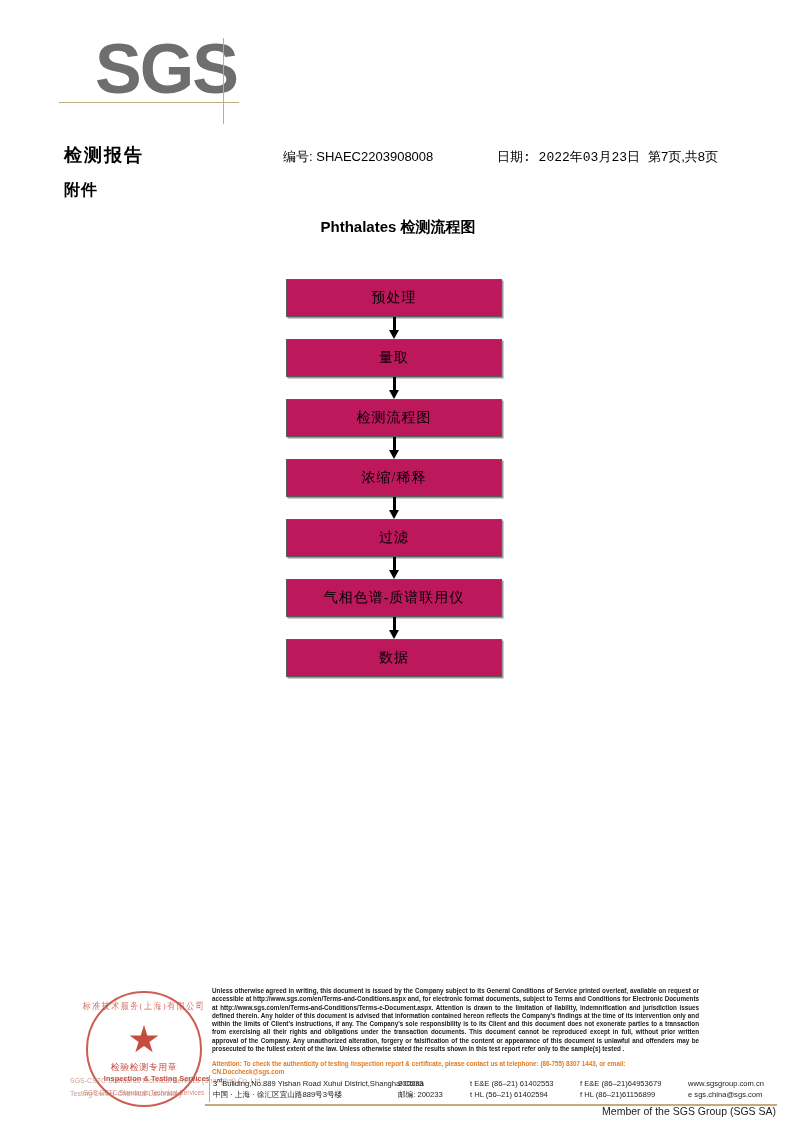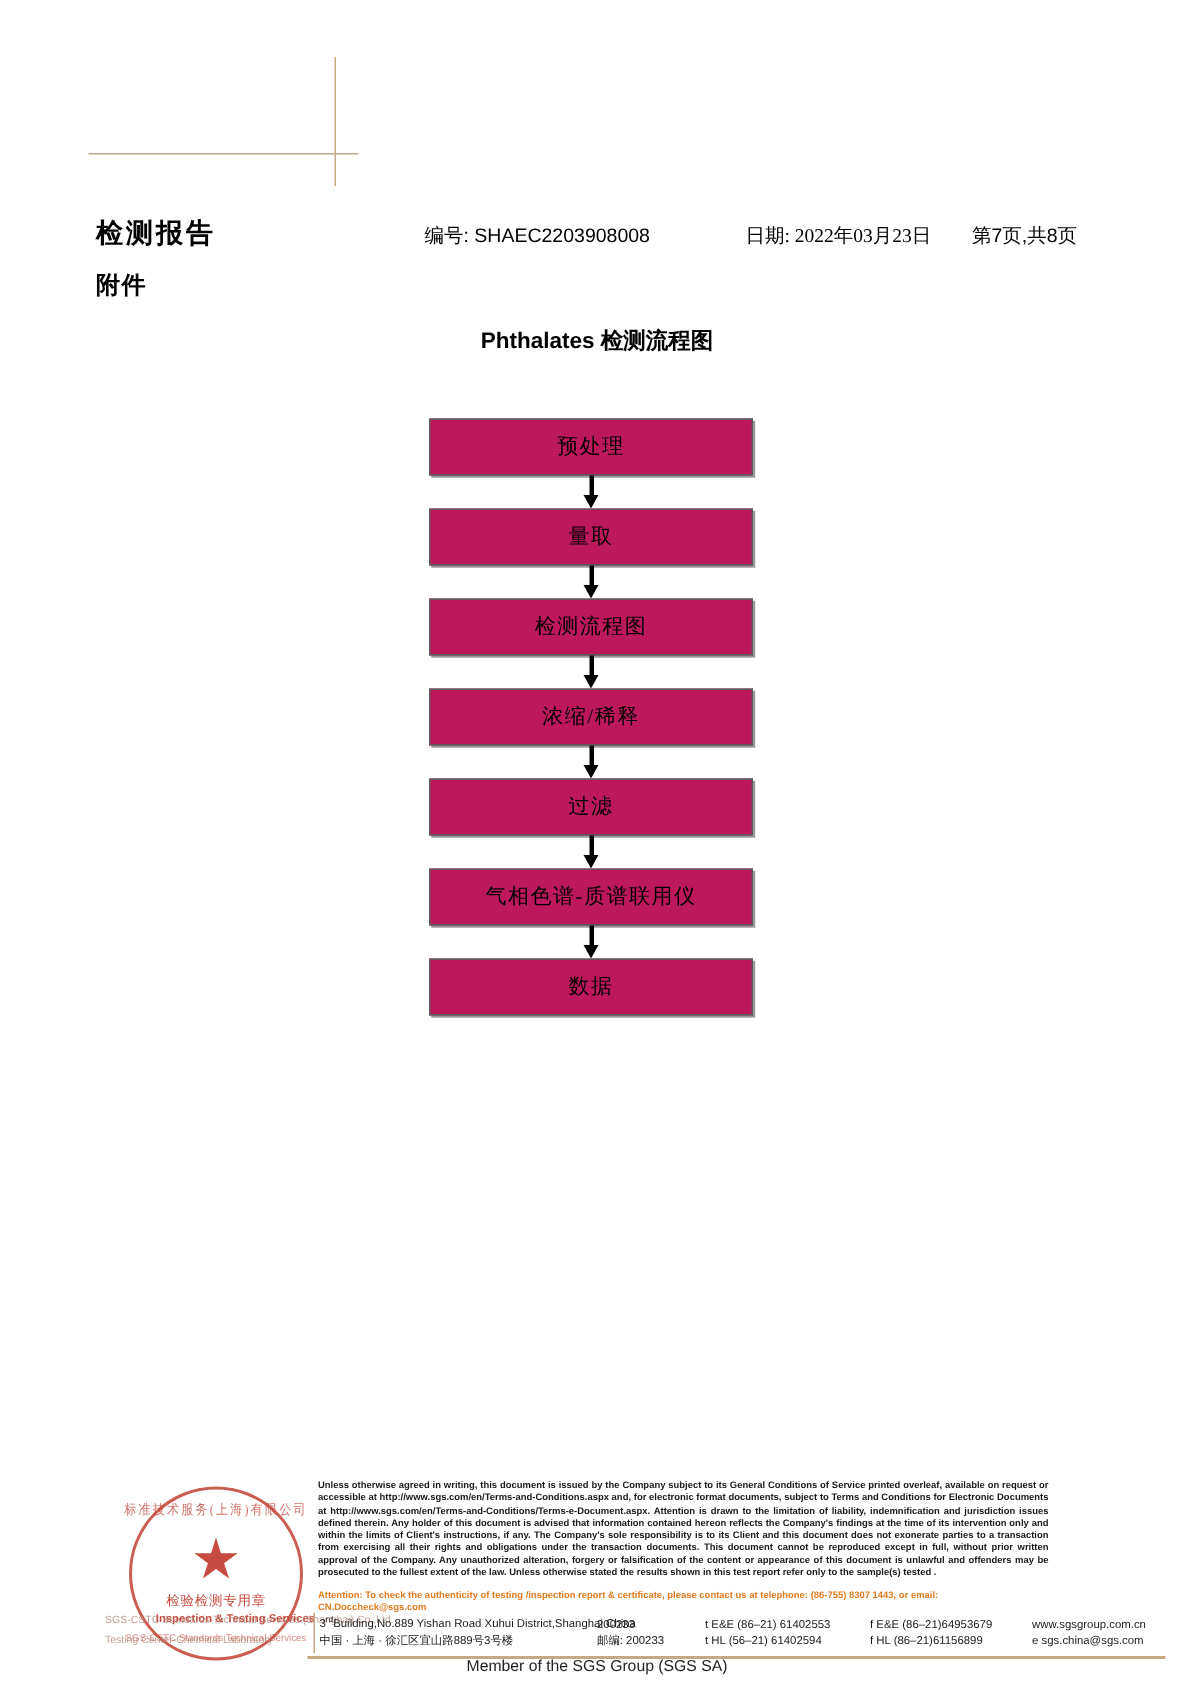--- a/index.html
+++ b/index.html
@@ -66,21 +66,21 @@
     left: 283px;
     top: 148px;
     font-size: 13px;
     font-family: "Liberation Sans", sans-serif;
   }
   .hdr-date {
     position: absolute;
     left: 497px;
     top: 148px;
     font-size: 13px;
-    font-family: Liberation Serif, serif;
+    font-family: Liberation Mono, monospace;
   }
   .hdr-page {
     position: absolute;
     left: 648px;
     top: 148px;
     font-size: 13px;
     font-family: "Liberation Sans", sans-serif;
   }
   .doc-subtitle {
     position: absolute;
@@ -315,33 +315,34 @@
   .c-t1   { width: 110px; white-space: nowrap; }
   .c-t2   { width: 108px; white-space: nowrap; }
   .c-web  { white-space: nowrap; }
   .sup { font-size: 5.5px; vertical-align: super; }
 
   .member {
     position: absolute;
     left: 0;
     top: 1105px;
     width: 800px;
-    text-align: center;
+    text-align: right;
     font-family: "Liberation Sans", sans-serif;
     font-size: 10.5px;
     color: #222;
     padding-right: 24px;
     box-sizing: border-box;
     padding-left: 20px;
   }
 </style>
 </head>
 <body>
 
 <div class="logo-block">
+  <div class="logo-text">SGS</div>
   <div class="logo-vline"></div>
   <div class="logo-hline"></div>
 </div>
 
 <div class="doc-title">检测报告</div>
 <div class="hdr-no">编号: SHAEC2203908008</div>
 <div class="hdr-date">日期: 2022年03月23日</div>
 <div class="hdr-page">第7页,共8页</div>
 <div class="doc-subtitle">附件</div>
 

